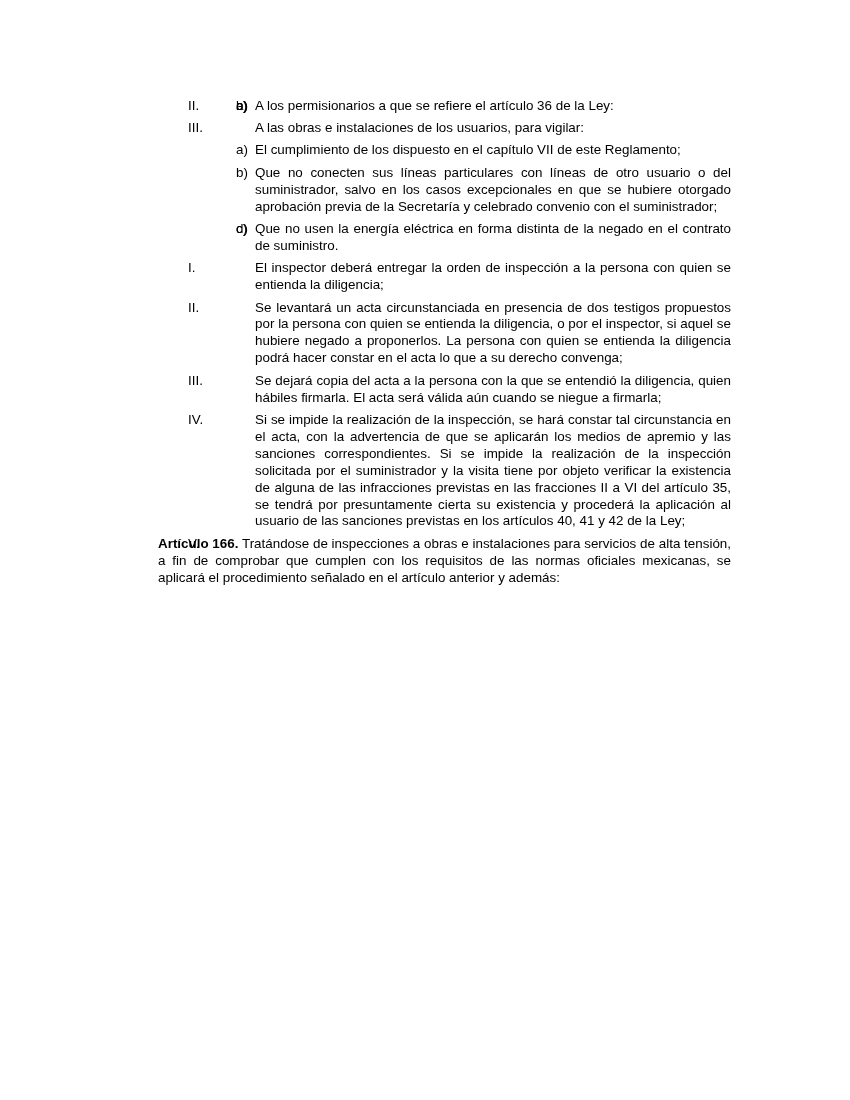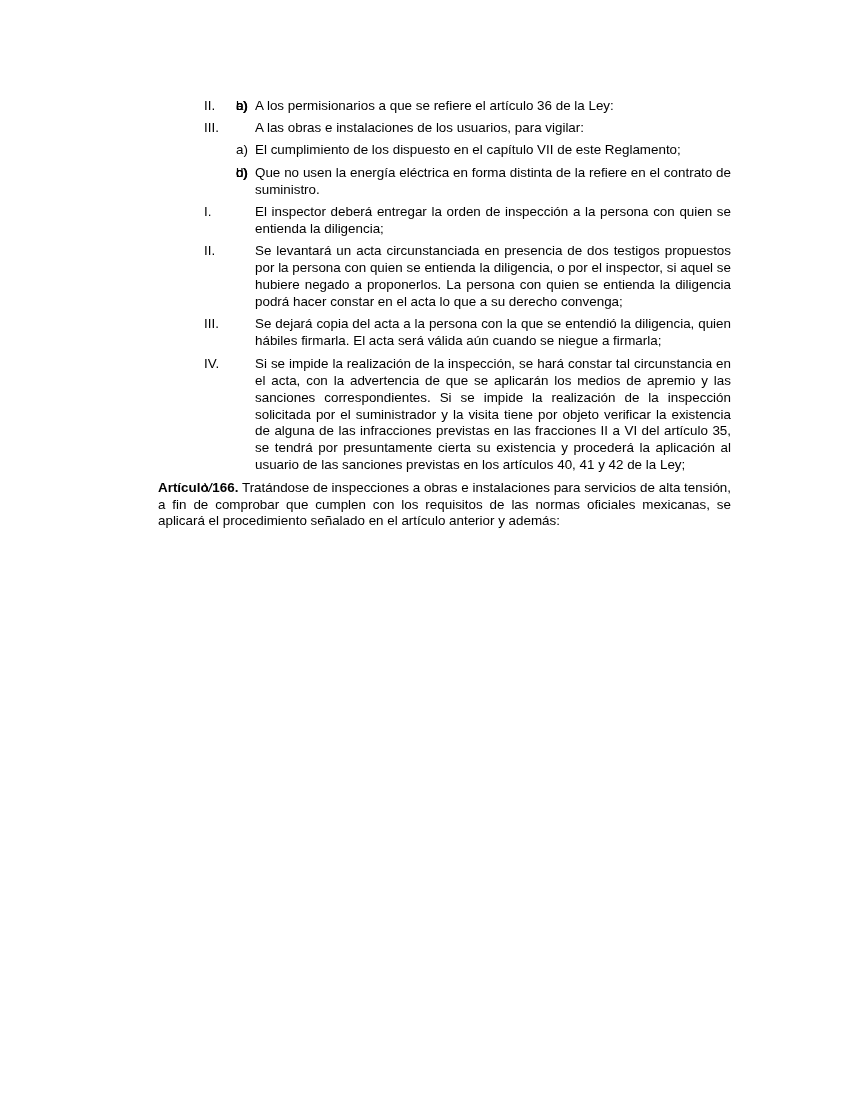--- a/index.html
+++ b/index.html
@@ -24,21 +24,21 @@
   .doc-body { width: 100%; }
   .block { margin: 0 0 5.5px 0; }
   .item { position: relative; }
   .item .marker {
     position: absolute;
     top: 0;
     left: 78px;
     white-space: nowrap;
   }
   .item.roman .marker,
-  .item.roman-v .marker { left: 46px; }
+  .item.roman-v .marker { left: 30px; }
   .item .itext {
     margin-left: 97px;
     text-align: justify;
   }
   .item.roman-v .itext {
     margin-left: 93px;
     text-indent: -8px;
   }
   .hang {
     margin-left: 97px;
@@ -71,27 +71,28 @@
       <div class="block item roman">
     <span class="marker">III.</span>
     <div class="itext">A las obras e instalaciones de los usuarios, para vigilar:</div>
   </div>
       <div class="block item letter">
     <span class="marker">a)</span>
     <div class="itext">El cumplimiento de los dispuesto en el capítulo VII de este Reglamento;</div>
   </div>
       <div class="block item letter">
     <span class="marker">b)</span>
+    <div class="itext">Que no conecten sus líneas particulares con líneas de otro usuario o del suministrador, salvo en los casos excepcionales en que se hubiere otorgado aprobación previa de la Secretaría y celebrado convenio con el suministrador;</div>
   </div>
       <div class="block item letter">
     <span class="marker">c)</span>
   </div>
       <div class="block item letter">
     <span class="marker">d)</span>
-    <div class="itext">Que no usen la energía eléctrica en forma distinta de la refiere en el contrato de suministro.</div>
+    <div class="itext">Que no usen la energía eléctrica en forma distinta de la negado en el contrato de suministro.</div>
   </div>
       <div class="block item roman">
     <span class="marker">I.</span>
     <div class="itext">El inspector deberá entregar la orden de inspección a la persona con quien se entienda la diligencia;</div>
   </div>
       <div class="block item roman">
     <span class="marker">II.</span>
     <div class="itext">Se levantará un acta circunstanciada en presencia de dos testigos propuestos por la persona con quien se entienda la diligencia, o por el inspector, si aquel se hubiere negado a proponerlos. La persona con quien se entienda la diligencia podrá hacer constar en el acta lo que a su derecho convenga;</div>
   </div>
       <div class="block item roman">

